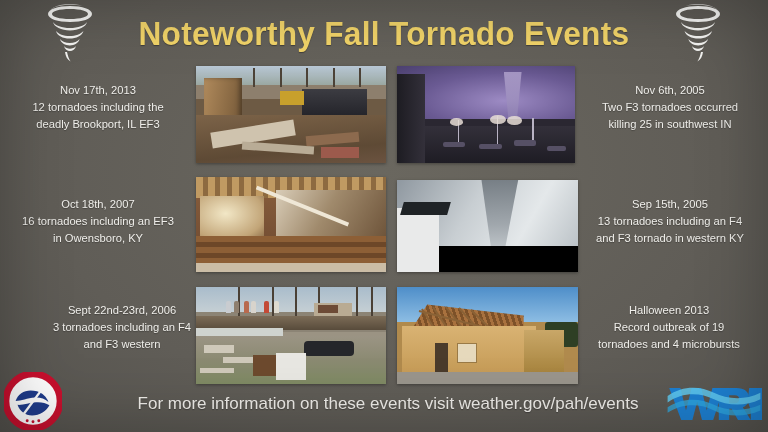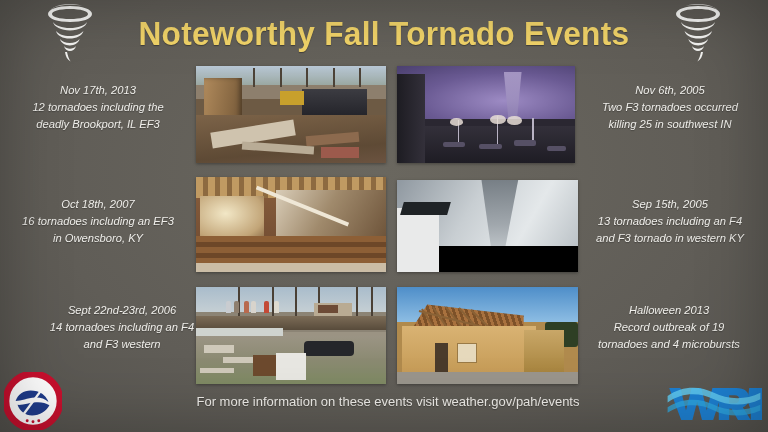--- a/index.html
+++ b/index.html
@@ -41,21 +41,21 @@
   
   .caption {
     position: absolute;
     width: 196px;
     text-align: center;
     font-size: 11.2px;
     line-height: 17px;
     color: #efeeea;
     text-shadow: 0 1px 1px rgba(0,0,0,.30);
   }
-  .caption .line { display: block; white-space: nowrap; font-style: italic; }
+  .caption .line { display: block; white-space: nowrap; }
   .cap-l { left: 0px; }
   .cap-r { right: 0px; }
   .row1 { top: 82px; }
   .row2 { top: 196px; }
   .row3 { top: 302px; margin-left: 24px; }
   .cap-r.row3 { width: 200px; right: -1px; }
 
   
   .photo {
     position: absolute;
@@ -162,21 +162,21 @@
   #p6 .door { left:21%; top:58%; width:7%; height:34%; background:#4a3b2b; }
   #p6 .win { left:33%; top:58%; width:11%; height:20%; background:#e6d9bc; border:1px solid #9a7a46; }
   #p6 .grnd { left:0; top:88%; width:100%; height:12%; background:#9a958c; }
   #p6 .bush { top:36%; background:#2e3f24; border-radius:3px; }
 
   
   .footer-text {
     position: absolute;
     left: 8px; right: 0; top: 394px;
     text-align: center;
-    font-size: 13px;
+    font-size: 17px;
     color: #f0eeea;
     text-shadow: 0 1px 1px rgba(0,0,0,.3);
   }
   .nws-logo { position: absolute; left: 4px; top: 372px; width: 58px; height: 58px; }
   .wrn-logo { position: absolute; right: 6px; top: 380px; width: 96px; height: 44px; }
   .vignette {
     position:absolute; inset:0; pointer-events:none;
     box-shadow: inset 0 0 70px rgba(0,0,0,.28);
   }
 </style>
@@ -226,21 +226,21 @@
     <span class="line">16 tornadoes including an EF3</span>
     <span class="line">in Owensboro, KY</span>
   </div>
   <div class="caption cap-r row2">
     <span class="line">Sep 15th, 2005</span>
     <span class="line">13 tornadoes including an F4</span>
     <span class="line">and F3 tornado in western KY</span>
   </div>
   <div class="caption cap-l row3">
     <span class="line">Sept 22nd-23rd, 2006</span>
-    <span class="line">14 tornadoes including an F4</span>
+    <span class="line">3 tornadoes including an F4</span>
     <span class="line">and F3 western</span>
   </div>
   <div class="caption cap-r row3">
     <span class="line">Halloween 2013</span>
     <span class="line">Record outbreak of 19</span>
     <span class="line">tornadoes and 4 microbursts</span>
   </div>
 
   <div class="photo" id="p1">
     <i class="sky"></i>

